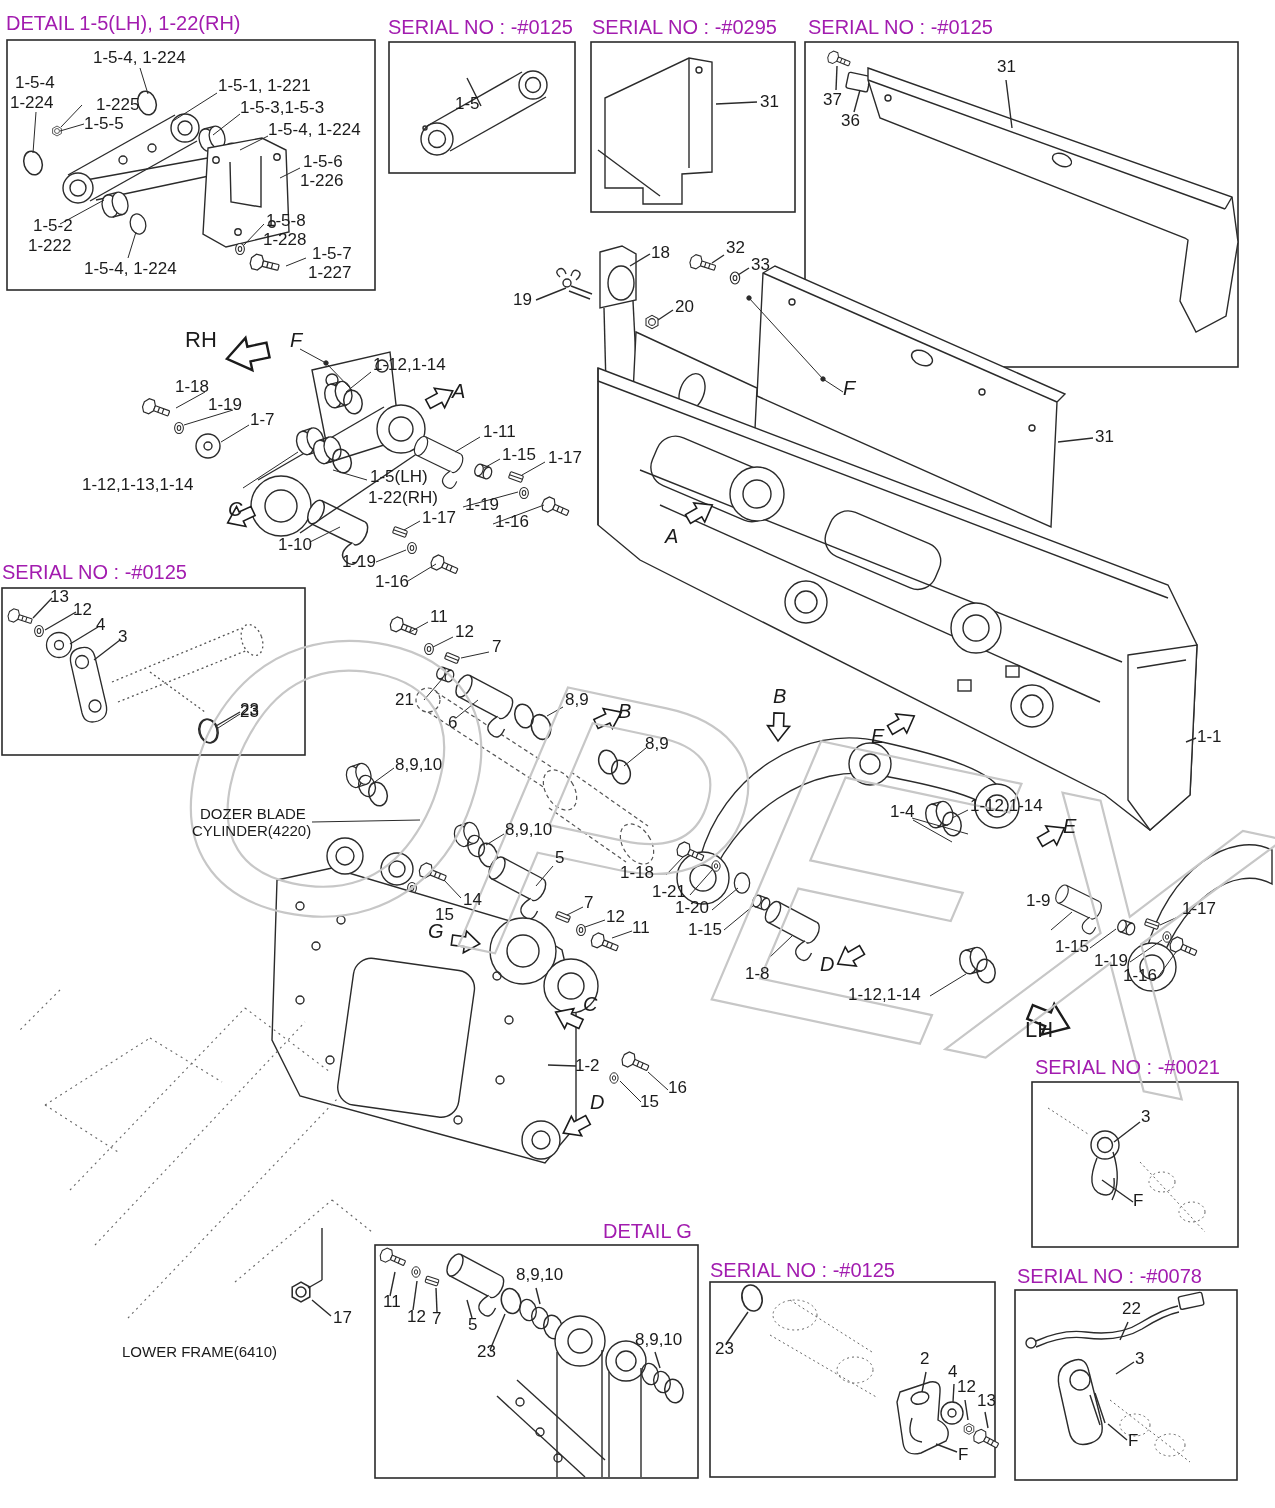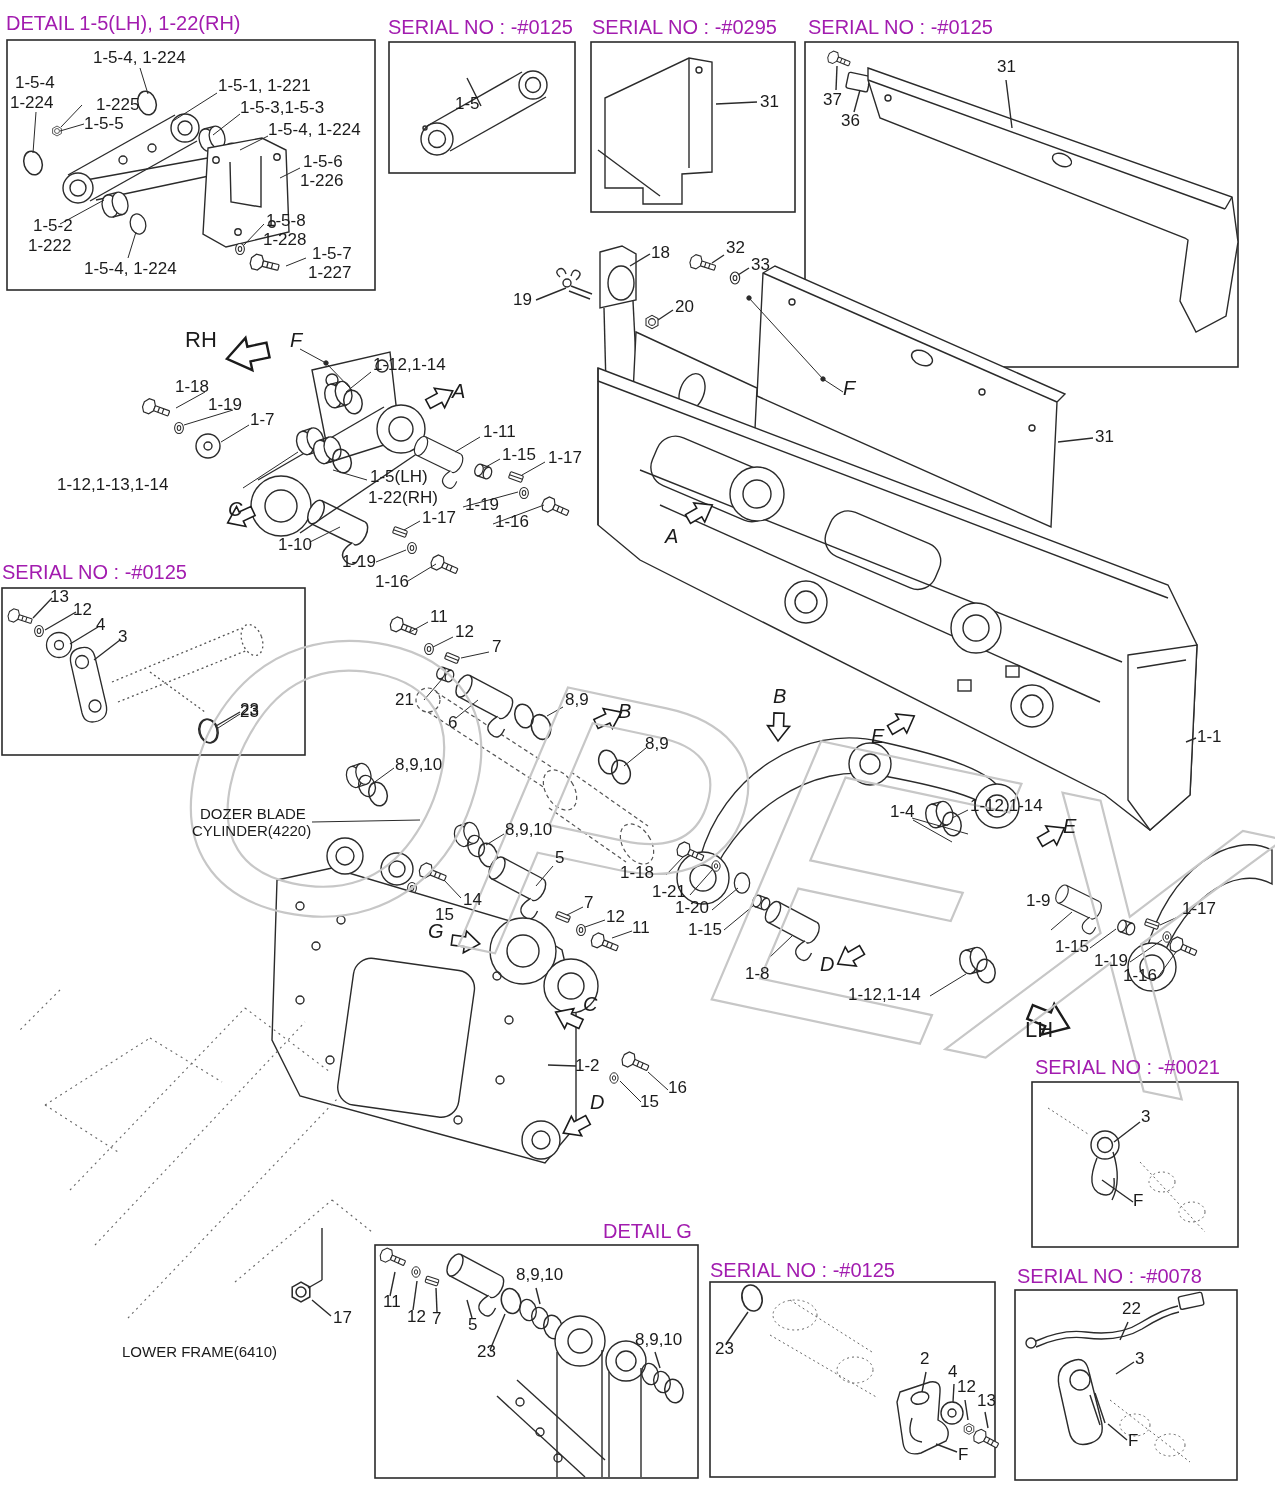--- a/index.html
+++ b/index.html
@@ -641,21 +641,21 @@
 <div class="lbl" style="left:1095px;top:428px;">31</div>
 <div class="lbl" style="left:1197px;top:728px;">1-1</div>
 
 <div class="lbl" style="left:373px;top:356px;">1-12,1-14</div>
 <div class="lbl" style="left:175px;top:378px;">1-18</div>
 <div class="lbl" style="left:208px;top:396px;">1-19</div>
 <div class="lbl" style="left:250px;top:411px;">1-7</div>
 <div class="lbl" style="left:483px;top:423px;">1-11</div>
 <div class="lbl" style="left:502px;top:446px;">1-15</div>
 <div class="lbl" style="left:548px;top:449px;">1-17</div>
-<div class="lbl" style="left:57px;top:476px;">1-12,1-13,1-14</div>
+<div class="lbl" style="left:82px;top:476px;">1-12,1-13,1-14</div>
 <div class="lbl" style="left:370px;top:468px;">1-5(LH)</div>
 <div class="lbl" style="left:368px;top:489px;">1-22(RH)</div>
 <div class="lbl" style="left:278px;top:536px;">1-10</div>
 <div class="lbl" style="left:422px;top:509px;">1-17</div>
 <div class="lbl" style="left:342px;top:553px;">1-19</div>
 <div class="lbl" style="left:375px;top:573px;">1-16</div>
 <div class="lbl" style="left:465px;top:496px;">1-19</div>
 <div class="lbl" style="left:495px;top:513px;">1-16</div>
 
 <div class="lbl" style="left:430px;top:608px;">11</div>

